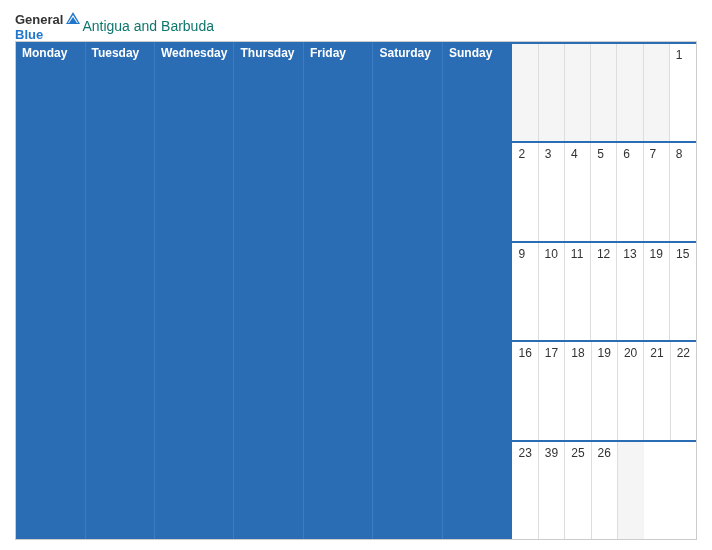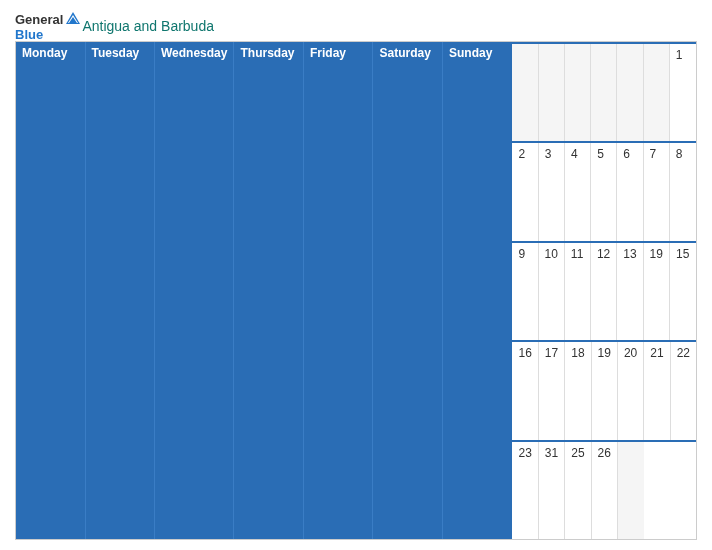--- a/index.html
+++ b/index.html
@@ -178,20 +178,20 @@
           <div class="day-cell"><span class="day-number">16</span></div>
           <div class="day-cell"><span class="day-number">17</span></div>
           <div class="day-cell"><span class="day-number">18</span></div>
           <div class="day-cell"><span class="day-number">19</span></div>
           <div class="day-cell"><span class="day-number">20</span></div>
           <div class="day-cell"><span class="day-number">21</span></div>
           <div class="day-cell"><span class="day-number">22</span></div>
         </div>
         <div class="week-row">
           <div class="day-cell"><span class="day-number">23</span></div>
-          <div class="day-cell"><span class="day-number">31</span></div>
+          <div class="day-cell"><span class="day-number">39</span></div>
           <div class="day-cell"><span class="day-number">25</span></div>
           <div class="day-cell"><span class="day-number">26</span></div>
           <div class="day-cell empty"></div>
         </div>
       </div>
   </div>
 </div>
 
 </body></html>

